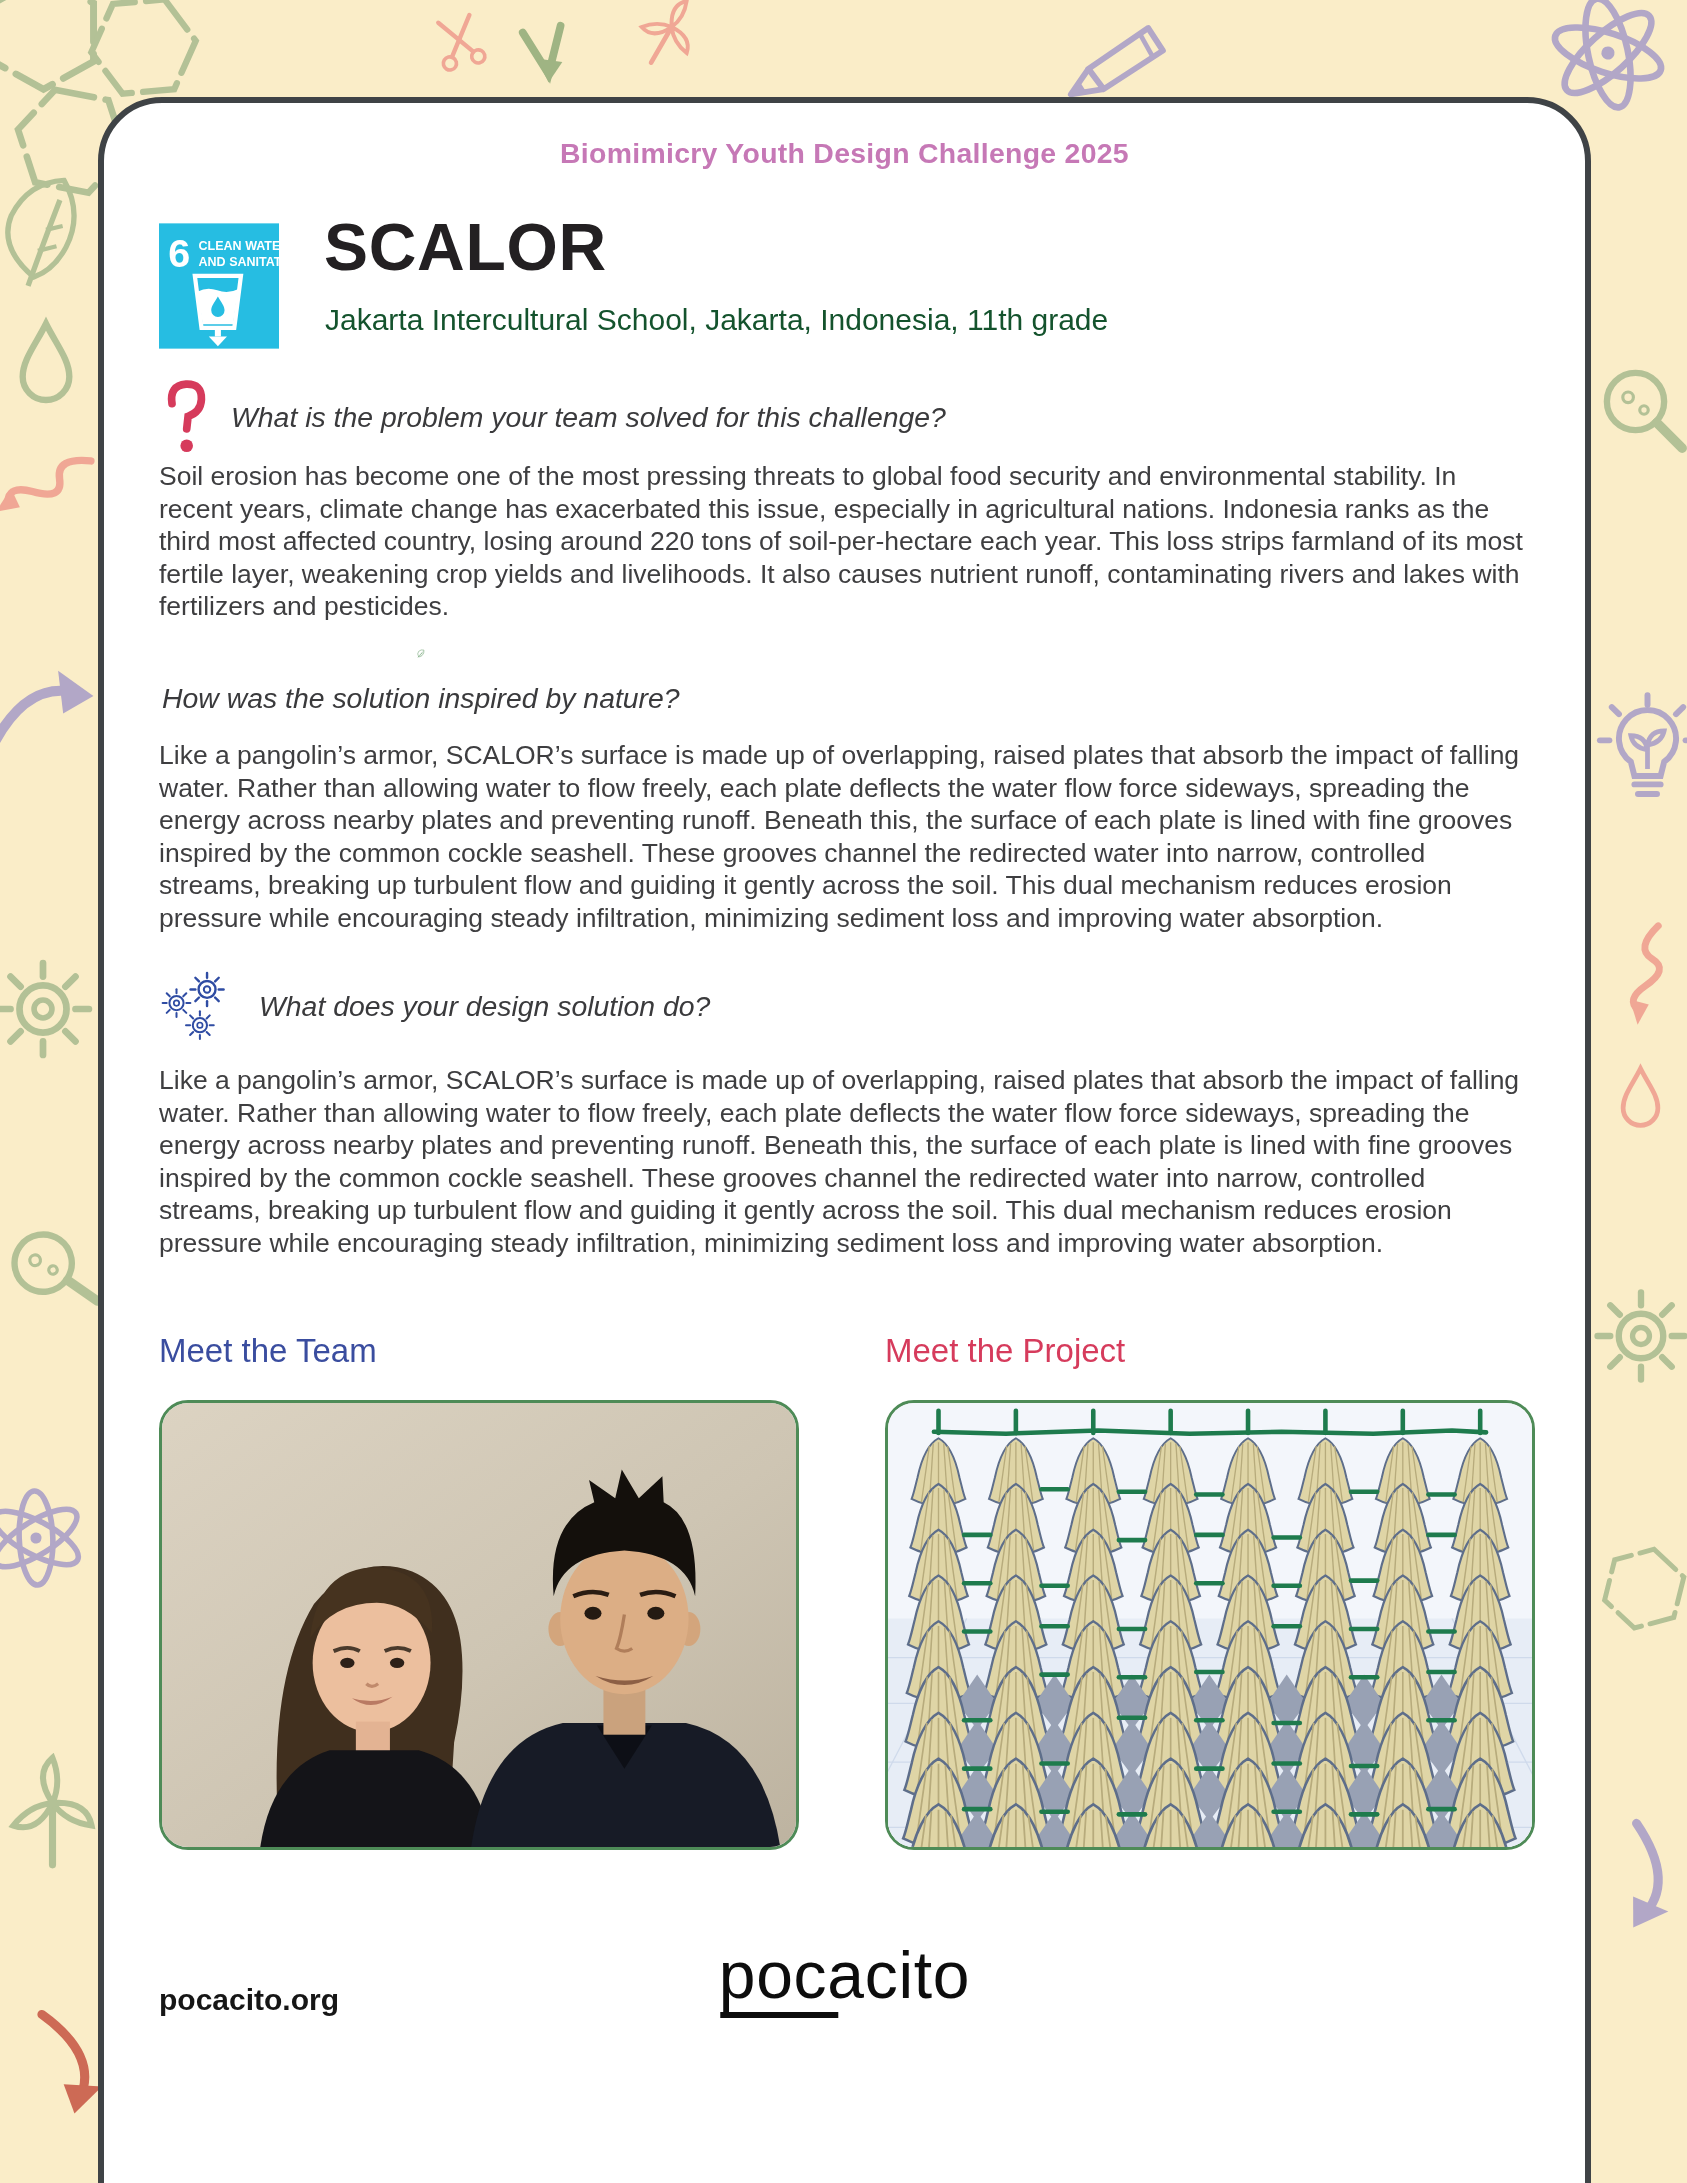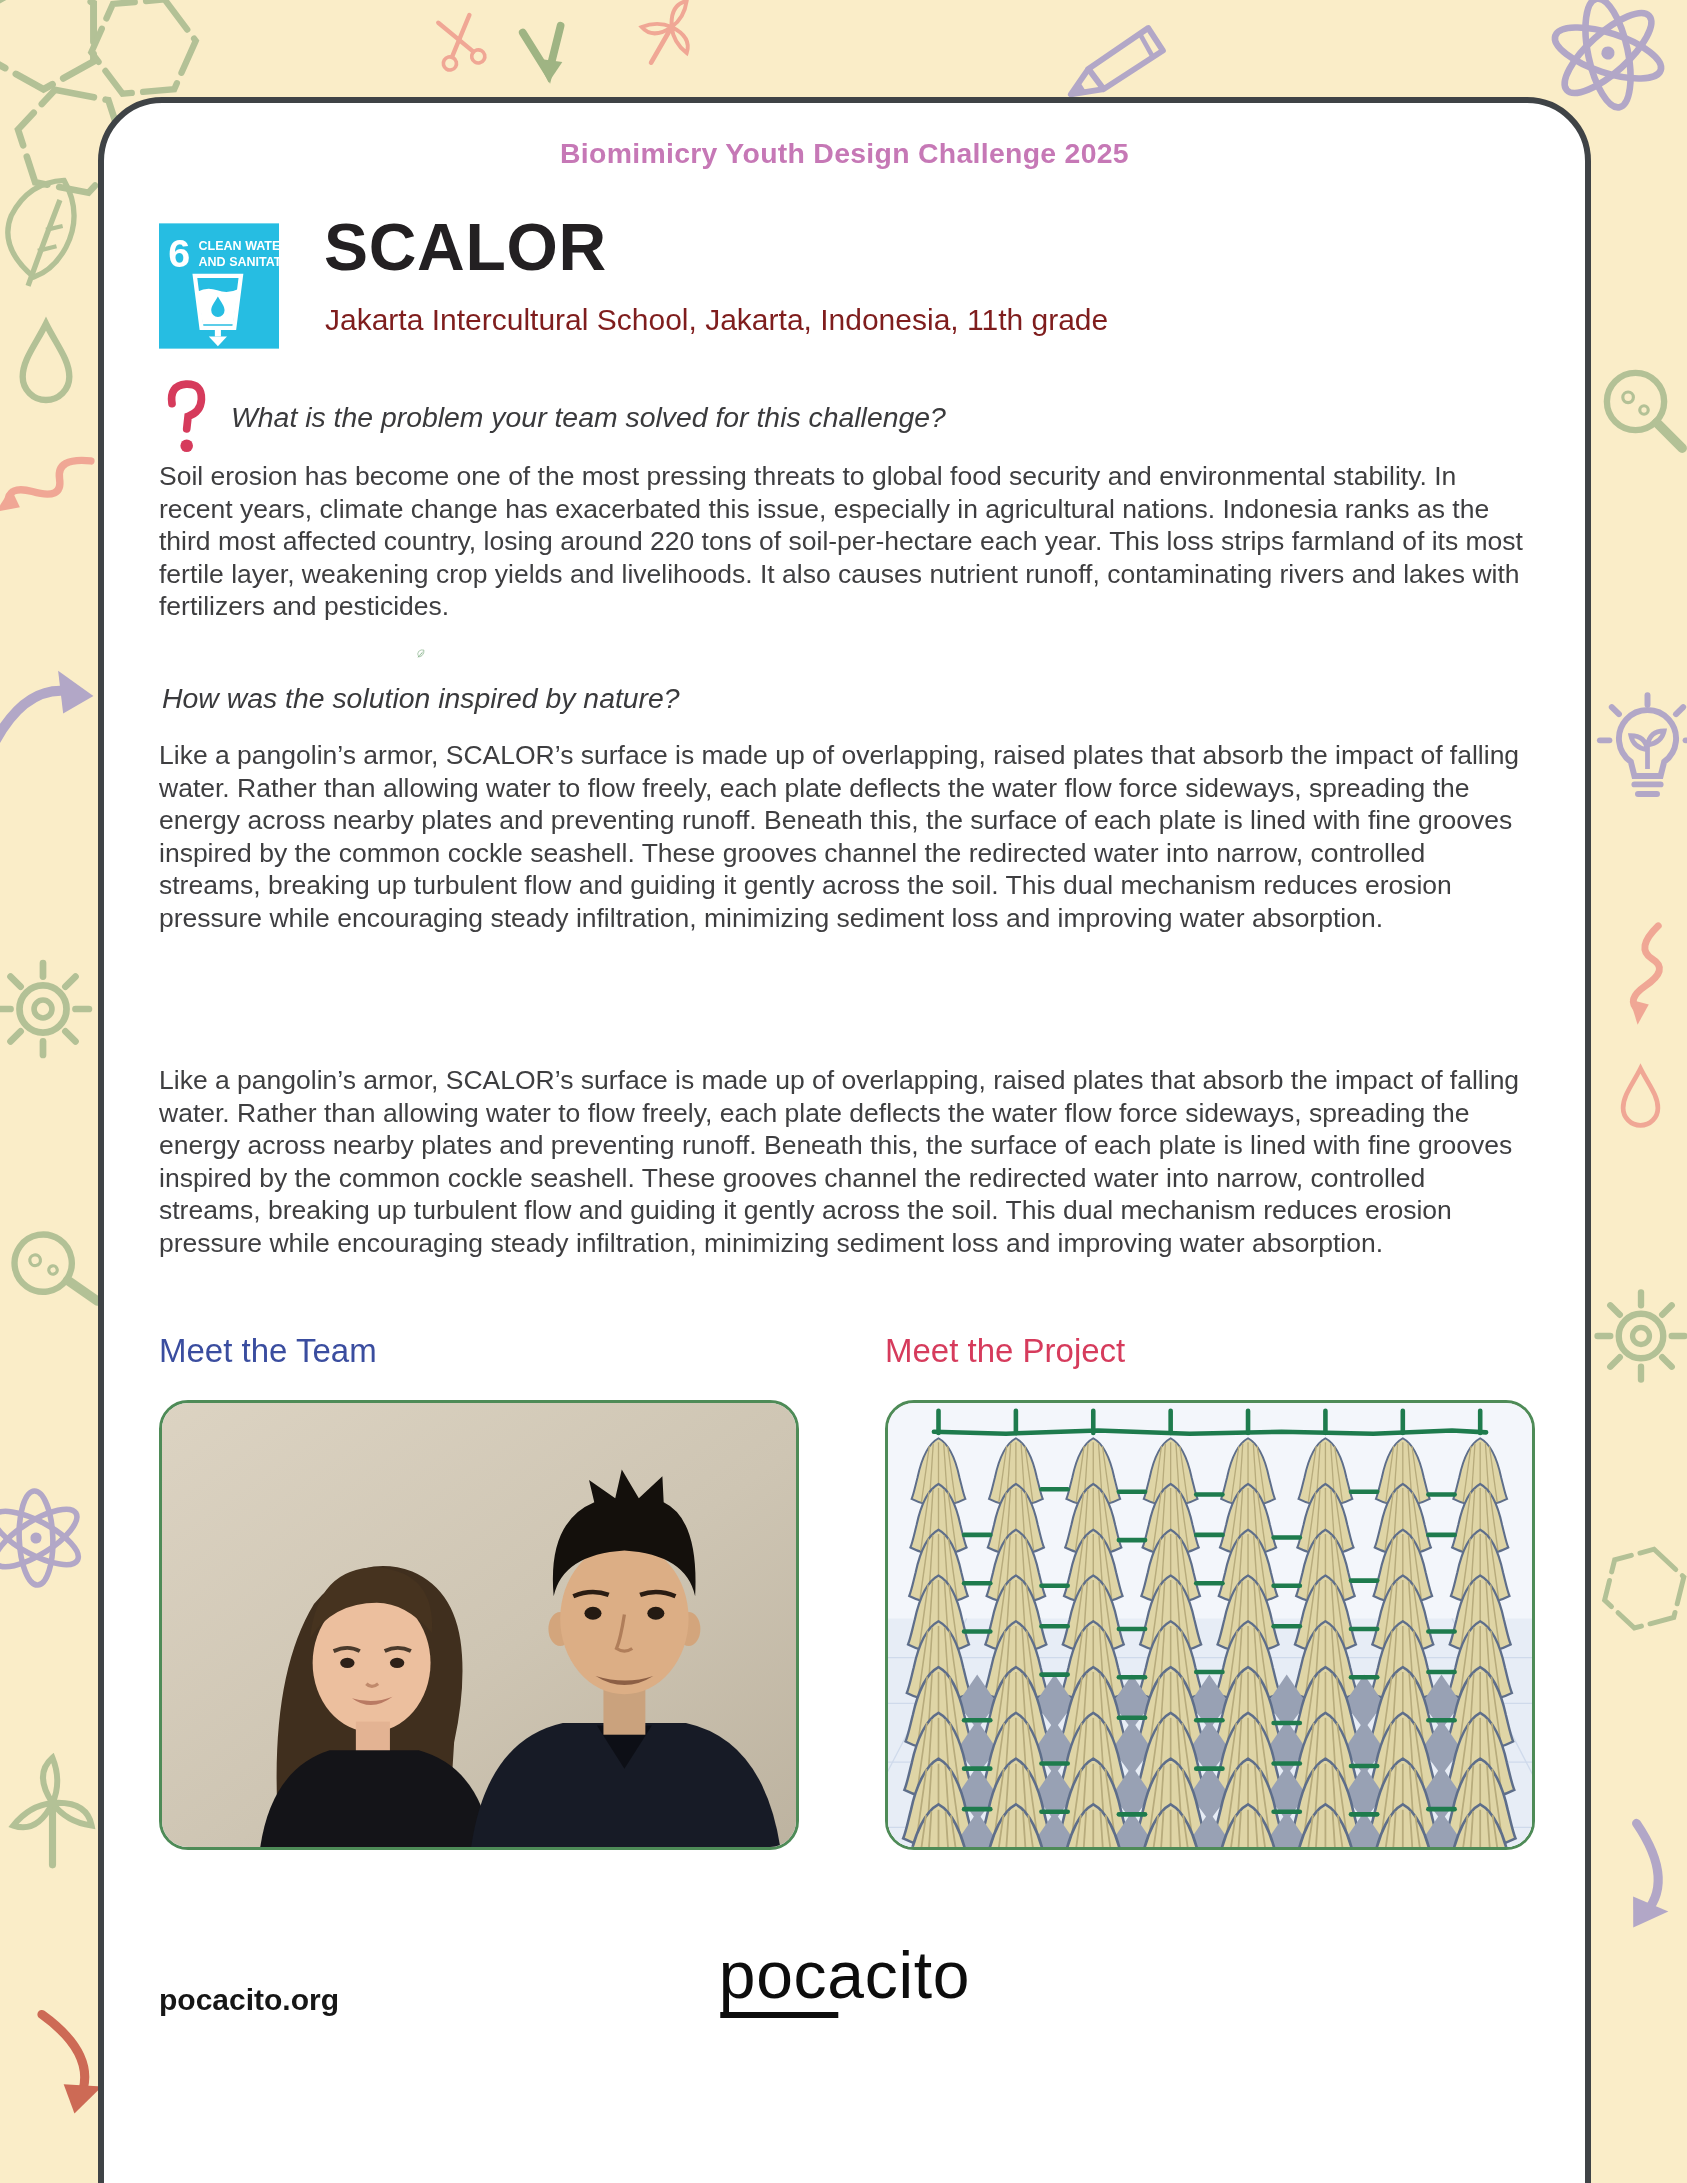--- a/index.html
+++ b/index.html
@@ -13,21 +13,21 @@
   .card{position:absolute;left:98px;top:97px;width:1493px;height:2163px;
         background:#ffffff;border:6px solid #3F4346;border-radius:64px;box-sizing:border-box;}
   .card > *{position:absolute;}
 
   .challenge-header{left:0;top:34px;width:100%;text-align:center;
         color:#C678B6;font-weight:bold;font-size:28.4px;letter-spacing:0.3px;}
 
   .sdg-badge{left:55px;top:120px;width:120px;height:126px;}
 
   .project-title{left:220px;top:106px;font-size:66px;font-weight:800;color:#232022;letter-spacing:0.7px;}
-  .school-line{left:221px;top:200px;font-size:30px;color:#7f1d1d;}
+  .school-line{left:221px;top:200px;font-size:30px;color:#14532d;}
 
   .q-row{display:flex;align-items:center;gap:24px;}
   .q-row .q-text{font-style:italic;font-size:28.4px;color:#3A3A3C;}
   #q1{left:61px;top:275px;height:78px;}
   #q2{left:58px;top:546px;height:66px;flex-direction:column;}
   #q3{left:53px;top:864px;height:79px;}
 
   .answer{left:55px;width:1375px;font-size:26.5px;line-height:1.23;color:#3E3E40;}
   #a1{top:357px;}
   #a2{top:636px;}
@@ -273,20 +273,28 @@
     <div class="answer" id="a1">Soil erosion has become one of the most pressing threats to global food security and environmental stability. In recent years, climate change has exacerbated this issue, especially in agricultural nations. Indonesia ranks as the third most affected country, losing around 220 tons of soil-per-hectare each year. This loss strips farmland of its most fertile layer, weakening crop yields and livelihoods. It also causes nutrient runoff, contaminating rivers and lakes with fertilizers and pesticides.</div>
 
     <div class="q-row" id="q2">
       <svg width="61" height="61" viewBox="0 0 100 100" style="color:#4F8C53">
           <use href="#d-leaf"></use>
         </svg>
       <div class="q-text">How was the solution inspired by nature?</div>
     </div>
     <div class="answer" id="a2">Like a pangolin’s armor, SCALOR’s surface is made up of overlapping, raised plates that absorb the impact of falling water. Rather than allowing water to flow freely, each plate deflects the water flow force sideways, spreading the energy across nearby plates and preventing runoff. Beneath this, the surface of each plate is lined with fine grooves inspired by the common cockle seashell. These grooves channel the redirected water into narrow, controlled streams, breaking up turbulent flow and guiding it gently across the soil. This dual mechanism reduces erosion pressure while encouraging steady infiltration, minimizing sediment loss and improving water absorption.</div>
 
+    <div class="q-row" id="q3">
+      <svg width="78" height="78" viewBox="0 0 120 120" style="color:#2F4CA3">
+        <use href="#d-gear" x="46" y="2" width="62" height="62"></use>
+        <use href="#d-gear" x="4" y="28" width="52" height="52"></use>
+        <use href="#d-gear" x="40" y="62" width="52" height="52"></use>
+      </svg>
+      <div class="q-text">What does your design solution do?</div>
+    </div>
     <div class="answer" id="a3">Like a pangolin’s armor, SCALOR’s surface is made up of overlapping, raised plates that absorb the impact of falling water. Rather than allowing water to flow freely, each plate deflects the water flow force sideways, spreading the energy across nearby plates and preventing runoff. Beneath this, the surface of each plate is lined with fine grooves inspired by the common cockle seashell. These grooves channel the redirected water into narrow, controlled streams, breaking up turbulent flow and guiding it gently across the soil. This dual mechanism reduces erosion pressure while encouraging steady infiltration, minimizing sediment loss and improving water absorption.</div>
 
     <div class="meet-heading" id="meet-team">Meet the Team</div>
     <div class="meet-heading" id="meet-project">Meet the Project</div>
 
     <div class="photo-frame" id="team-photo">
       <svg viewBox="0 0 968 680" preserveAspectRatio="none">
         <defs>
           <linearGradient id="wallGrad" x1="0" y1="0" x2="1" y2="1">
             <stop offset="0" stop-color="#DCD3C2"></stop>

